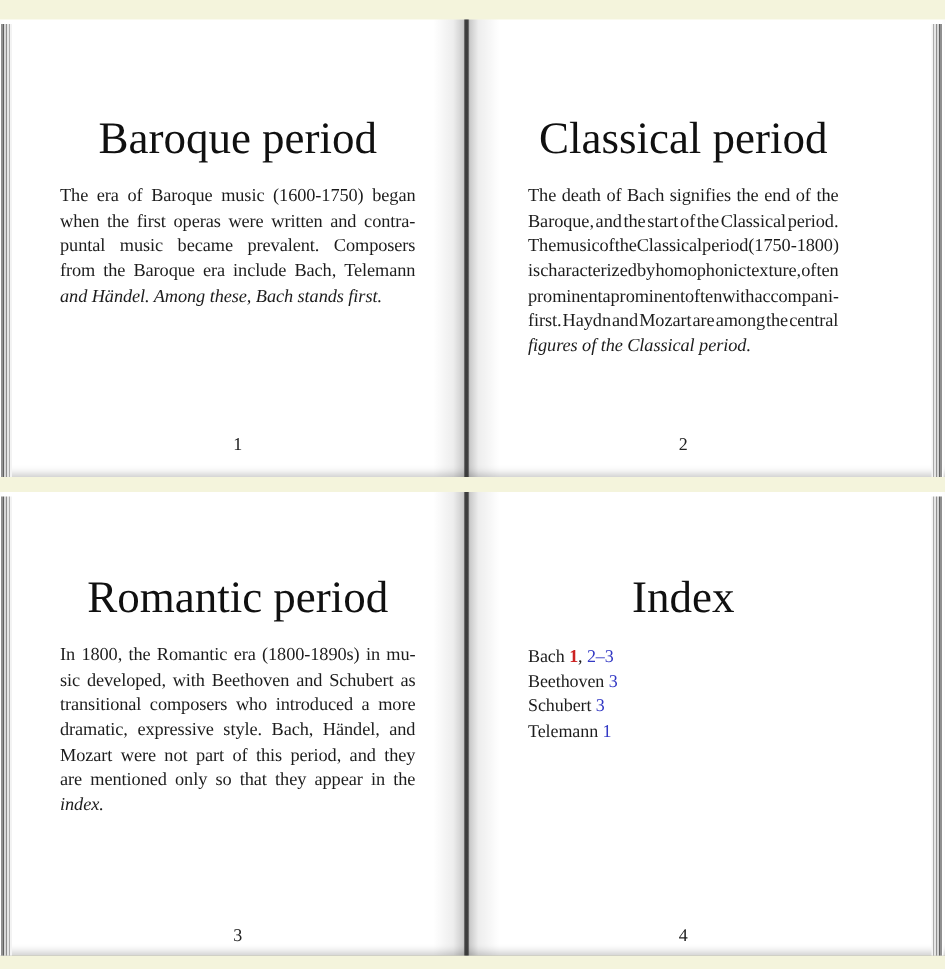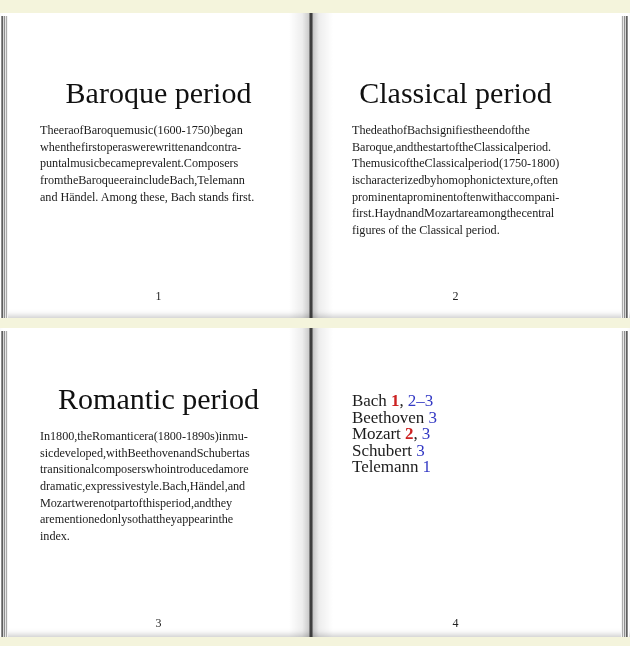--- a/index.html
+++ b/index.html
@@ -47,27 +47,27 @@
   .spread-2 .content{top:53px;}
 
   h1.title{
     margin:0;font-size:30px;line-height:36px;font-weight:400;
     text-align:center;color:#101010;white-space:nowrap;
   }
   .bodytext{
     margin-top:11px;font-size:12.2px;letter-spacing:-0.05px;color:#1c1c1c;
   }
   .line{
-    display:flex;
+    display:flex;justify-content:space-between;
     height:16.7px;line-height:16.7px;overflow:hidden;white-space:nowrap;
   }
   .line span{flex:0 0 auto;}
-  .line.last{display:block;text-align:left;}
-
-  .index-list{margin-top:12px;font-size:17px;letter-spacing:-0.05px;}
+  .line.last{display:block;text-align:left;font-style:italic;}
+
+  .index-list{margin-top:12px;font-size:12px;letter-spacing:-0.05px;}
   .ientry{height:16.6px;line-height:16.6px;white-space:nowrap;}
   .p-plain{color:#1c1c1c;}
   .p-red{color:#cc2222;font-weight:700;}
   .p-blue{color:#3339c4;}
 
   .pagenum{
     position:absolute;left:0;right:0;text-align:center;
     font-size:12px;color:#222222;
   }
   .spread-1 .pagenum{bottom:14px;}
@@ -255,24 +255,24 @@
               <span>in</span>
               <span>the</span>
             </div>
             <div class="line last">index.</div>
           </div>
         <div class="pagenum">3</div>
       </div>
     </div>
     <div class="page page-r">
       <div class="content">
+        <h1 class="title">Index</h1>
         <div class="index-list">
             <div class="ientry"><span class="p-plain">Bach </span><span class="p-red">1</span><span class="p-plain">, </span><span class="p-blue">2–3</span></div>
             <div class="ientry"><span class="p-plain">Beethoven </span><span class="p-blue">3</span></div>
-            <div class="ientry"><span class="p-plain">Mozart </span><span class="p-red">2</span><span class="p-plain">, </span><span class="p-blue">3</span></div>
             <div class="ientry"><span class="p-plain">Schubert </span><span class="p-blue">3</span></div>
             <div class="ientry"><span class="p-plain">Telemann </span><span class="p-blue">1</span></div>
           </div>
         <div class="pagenum">4</div>
       </div>
     </div>
     <div class="edge edge-left"></div>
     <div class="edge edge-right"></div>
     <div class="gutter"></div>
   </div>

